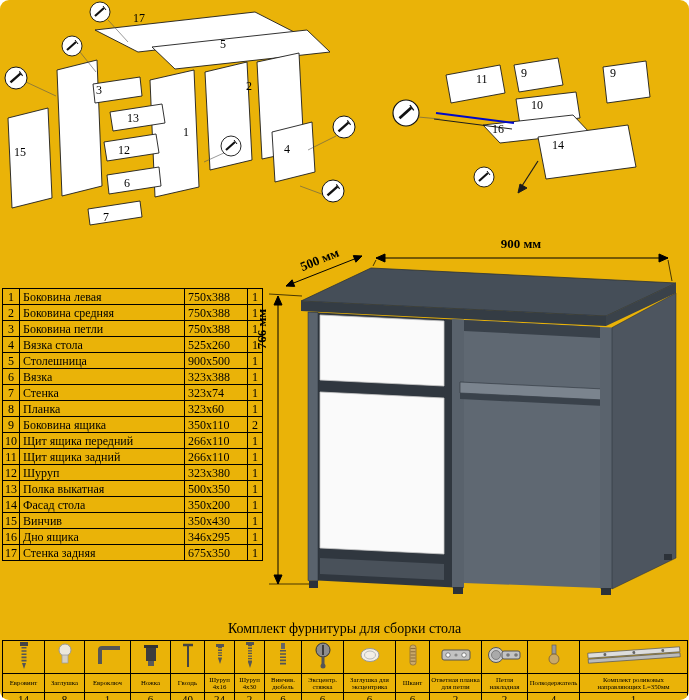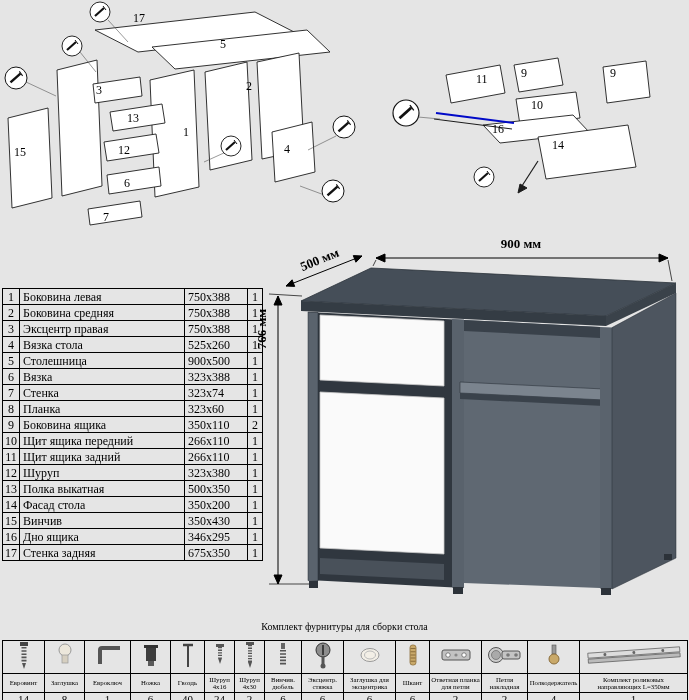--- a/index.html
+++ b/index.html
@@ -1,29 +1,29 @@
 <!DOCTYPE html>
 <html><head>
 <meta charset="utf-8">
 <style>
   html,body{margin:0;padding:0;background:#fff;}
-  #page{position:relative;width:689px;height:700px;background:#e5e5e5;overflow:hidden;
-        font-family:"Liberation Serif",serif;color:#000;}
+  #page{position:relative;width:689px;height:700px;background:#eab308;overflow:hidden;
+        font-family:"Liberation Serif",serif;color:#000;border-radius:9px;}
   .abs{position:absolute;}
   
   .dlabel{position:absolute;font-size:12px;line-height:12px;font-family:"Liberation Serif",serif;}
   
   #parts-table{border-collapse:collapse;font-size:12px;}
   #parts-table td{border:1px solid #000;padding:0 3px;height:15px;line-height:14px;white-space:nowrap;}
   #parts-table td.c-num{width:14px;text-align:center;padding:0 1px;}
   #parts-table td.c-name{width:158px;}
   #parts-table td.c-size{width:56px;}
   #parts-table td.c-qty{width:12px;text-align:center;padding:0 1px;}
   
-  #hw-title{position:absolute;left:0;top:621px;width:689px;text-align:center;font-size:10px;}
+  #hw-title{position:absolute;left:0;top:621px;width:689px;text-align:center;font-size:14px;}
   #hw-table{border-collapse:collapse;table-layout:fixed;}
   #hw-table td{border:1px solid #000;text-align:center;vertical-align:middle;overflow:hidden;padding:0;}
   #hw-table td.hw-icon-cell{height:29px;}
   #hw-table td.hw-name{font-size:6.8px;line-height:1.1;height:16px;padding:1px 1px;vertical-align:middle;}
   #hw-table td.hw-qty{font-size:11px;height:13px;line-height:13px;}
   
   .dim{position:absolute;font-size:13px;font-weight:bold;white-space:nowrap;}
   #dim-depth{transform:rotate(-22deg);transform-origin:left top;}
   #dim-height{transform:rotate(-90deg);text-align:center;}
 </style>
@@ -132,21 +132,21 @@
         <td class="c-qty">1</td>
       </tr>
         <tr>
         <td class="c-num">2</td>
         <td class="c-name">Боковина средняя</td>
         <td class="c-size">750x388</td>
         <td class="c-qty">1</td>
       </tr>
         <tr>
         <td class="c-num">3</td>
-        <td class="c-name">Эксцентр правая</td>
+        <td class="c-name">Боковина петли</td>
         <td class="c-size">750x388</td>
         <td class="c-qty">1</td>
       </tr>
         <tr>
         <td class="c-num">4</td>
         <td class="c-name">Вязка стола</td>
         <td class="c-size">525x260</td>
         <td class="c-qty">1</td>
       </tr>
         <tr>

